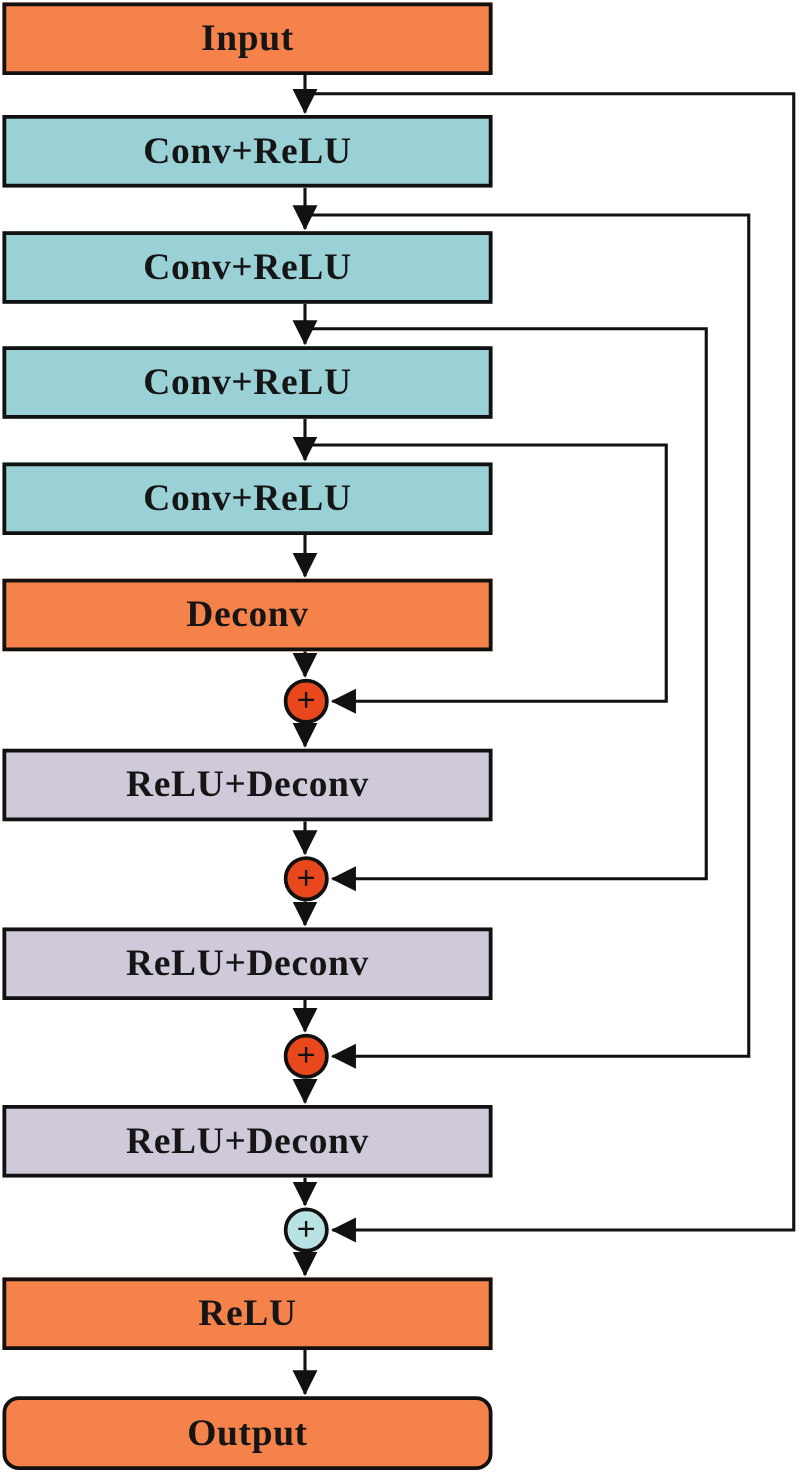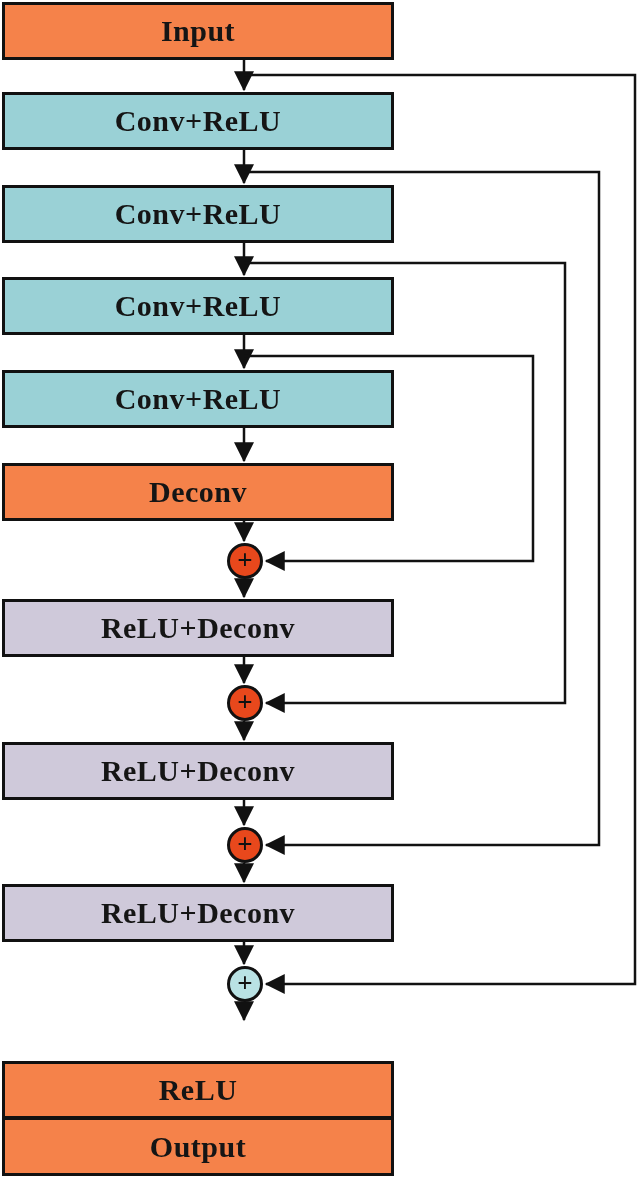--- a/index.html
+++ b/index.html
@@ -105,22 +105,22 @@
 
   <div class="box b-input" style="background: rgb(245, 130, 74);">Input</div>
   <div class="box b-conv1" style="background: rgb(154, 209, 214);">Conv+ReLU</div>
   <div class="box b-conv2" style="background: rgb(154, 209, 214);">Conv+ReLU</div>
   <div class="box b-conv3" style="background: rgb(154, 209, 214);">Conv+ReLU</div>
   <div class="box b-conv4" style="background: rgb(154, 209, 214);">Conv+ReLU</div>
   <div class="box b-deconv" style="background: rgb(245, 130, 74);">Deconv</div>
   <div class="box b-rd1" style="background: rgb(207, 201, 218);">ReLU+Deconv</div>
   <div class="box b-rd2" style="background: rgb(207, 201, 218);">ReLU+Deconv</div>
   <div class="box b-rd3" style="background: rgb(207, 201, 218);">ReLU+Deconv</div>
-  <div class="box b-relu" style="background: rgb(245, 130, 74); margin-top: 39px;">ReLU</div>
-  <div class="box b-output" style="background: rgb(245, 130, 74);">Output</div>
+  <div class="box b-relu" style="background: rgb(245, 130, 74);">ReLU</div>
+  <div class="box b-output" style="background: rgb(245, 130, 74); border-radius: 13px;">Output</div>
 
   <div class="adder a1" style="background: rgb(232, 72, 28);">
     <span>+</span>
   </div>
   <div class="adder a2" style="background: rgb(232, 72, 28);">
     <span>+</span>
   </div>
   <div class="adder a3" style="background: rgb(232, 72, 28);">
     <span>+</span>
   </div>

